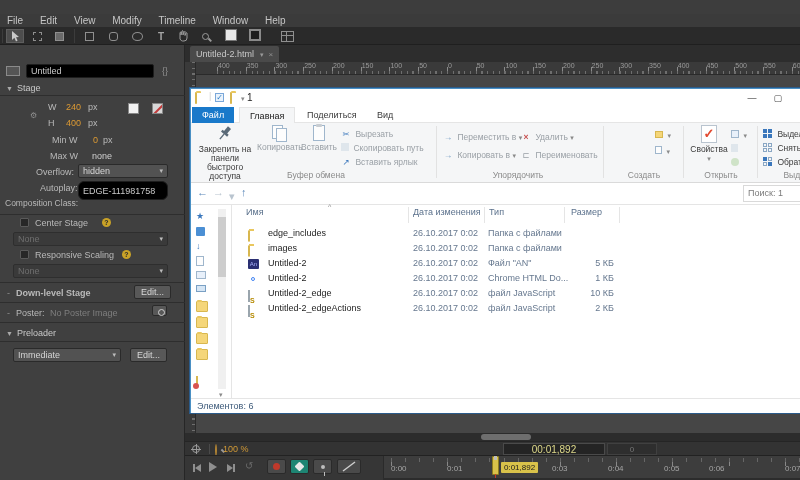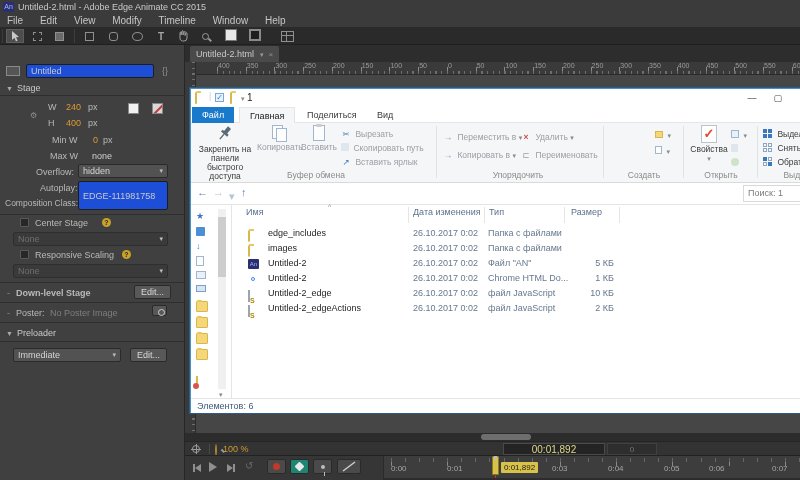--- a/index.html
+++ b/index.html
@@ -35,21 +35,21 @@
 
   
   #props { left:0; top:45px; width:185px; height:435px; background:#404040; border-right:1px solid #262626; }
   .tabstrip { position:absolute; left:0; top:0; width:100%; height:16px; background:#2d2d2d; }
   .ptab { position:absolute; left:3px; top:1px; height:15px; background:#474747; color:#c9c9c9;
     font-size:9px; line-height:15px; padding:0 6px; border-radius:2px 2px 0 0; }
   .ptab .x, .dtab .x { color:#8f8f8f; margin-left:5px; font-size:8px; }
   .panelmenu { position:absolute; right:6px; top:4px; color:#9a9a9a; font-size:8px; }
   .plabel { color:#b9b9b9; font-size:9px; position:absolute; }
   .pvalue-orange { color:#dd9a33; font-size:9px; position:absolute; }
-  .pinput { position:absolute; background:#1d4ed8; border:1px solid #1d1d1d; color:#c9c9c9;
+  .pinput { position:absolute; background:#000000; border:1px solid #1d1d1d; color:#c9c9c9;
     font-size:9px; line-height:13px; padding:0 4px; border-radius:2px; }
   .pdrop { position:absolute; background:#525252; border:1px solid #2a2a2a; color:#d4d4d4;
     font-size:9px; line-height:12px; padding:0 4px; border-radius:2px; }
   .pdrop .dar { float:right; color:#bdbdbd; font-size:7px; }
   .pdrop.dis { background:#3a3a3a; color:#6e6e6e; border-color:#2e2e2e; }
   .pbtn { position:absolute; background:#585858; border:1px solid #2a2a2a; color:#d8d8d8;
     font-size:9px; line-height:12px; padding:0 6px; border-radius:2px; }
   .sechdr { position:absolute; color:#c9c9c9; font-size:9px; }
   .tri { color:#a9a9a9; font-size:7px; margin-right:4px; }
   .pdivider { position:absolute; left:0; width:185px; height:1px; background:#2e2e2e; }
@@ -219,24 +219,20 @@
   .fic-js { width:9px; height:11px; background:#fdfdfd; border:1px solid #9aa5ad; position:relative; }
   .fic-js::after { content:"S"; position:absolute; left:1px; top:2px; font-size:7px; color:#b58900; font-weight:bold; }
   #ex-status { position:absolute; left:0; top:309px; width:100%; height:15px; border-top:1px solid #e5e5e5;
     background:#fff; color:#3d5a7a; line-height:14px; }
 </style>
 </head>
 <body>
 
 <div id="screen">
 
-  <div id="titlebar" class="abs">
-    <span class="an-logo">An</span>
-    <span class="t">Untitled-2.html - Adobe Edge Animate CC 2015</span>
-  </div>
 
   <div id="menubar" class="abs">
     <span>File</span>
     <span>Edit</span>
     <span>View</span>
     <span>Modify</span>
     <span>Timeline</span>
     <span>Window</span>
     <span>Help</span>
   </div>
@@ -312,21 +308,21 @@
     <span class="plabel" style="left:50px;top:106px">Max W</span>
     <span class="plabel" style="left:92px;top:106px;color:#cfcfcf">none</span>
 
     <span class="plabel" style="left:36px;top:122px">Overflow:</span>
     <div class="pdrop" style="left:78px;top:119px;width:90px"><span>hidden</span><span class="dar">▾</span></div>
 
     <span class="plabel" style="left:40px;top:138px">Autoplay:</span>
     <span class="chk" style="left:80px;top:137px">✓</span>
 
     <span class="plabel" style="left:5px;top:153px;font-size:8.5px">Composition Class:</span>
-    <input class="pinput" style="left: 78px; top: 136px; width: 90px; height: 29px;" value="EDGE-111981758">
+    <input class="pinput" style="left: 78px; top: 136px; width: 90px; height: 19px; border-radius: 6px;" value="EDGE-111981758">
 
     <div class="pdivider" style="top:169px"></div>
 
     <span class="chk" style="left:20px;top:173px"></span>
     <span class="plabel" style="left:35px;top:173px">Center Stage</span>
     <span class="helpq" style="left:102px;top:173px">?</span>
     <div class="pdrop dis" style="left:13px;top:187px;width:155px"><span>None</span><span class="dar">▾</span></div>
 
     <span class="chk" style="left:20px;top:205px"></span>
     <span class="plabel" style="left:35px;top:205px">Responsive Scaling</span>
@@ -427,21 +423,21 @@
         </svg>
       </span>
     <div id="tlruler">
       <div>
           <span class="tl" style="left: 7px;">0:00</span>
           <span class="tl" style="left: 63px;">0:01</span>
           <span class="tl" style="left: 168px;">0:03</span>
           <span class="tl" style="left: 224px;">0:04</span>
           <span class="tl" style="left: 280px;">0:05</span>
           <span class="tl" style="left: 325px;">0:06</span>
-          <span class="tl" style="left: 388px;">0:07</span>
+          <span class="tl" style="left: 401px;">0:07</span>
         </div>
       <span id="playhead"></span>
       <span id="playline"></span>
       <span id="playflag">0:01,892</span>
     </div>
     <div id="tlbottom"></div>
   </div>
 
   <div id="explorer" class="abs">
     <div id="ex-title">

